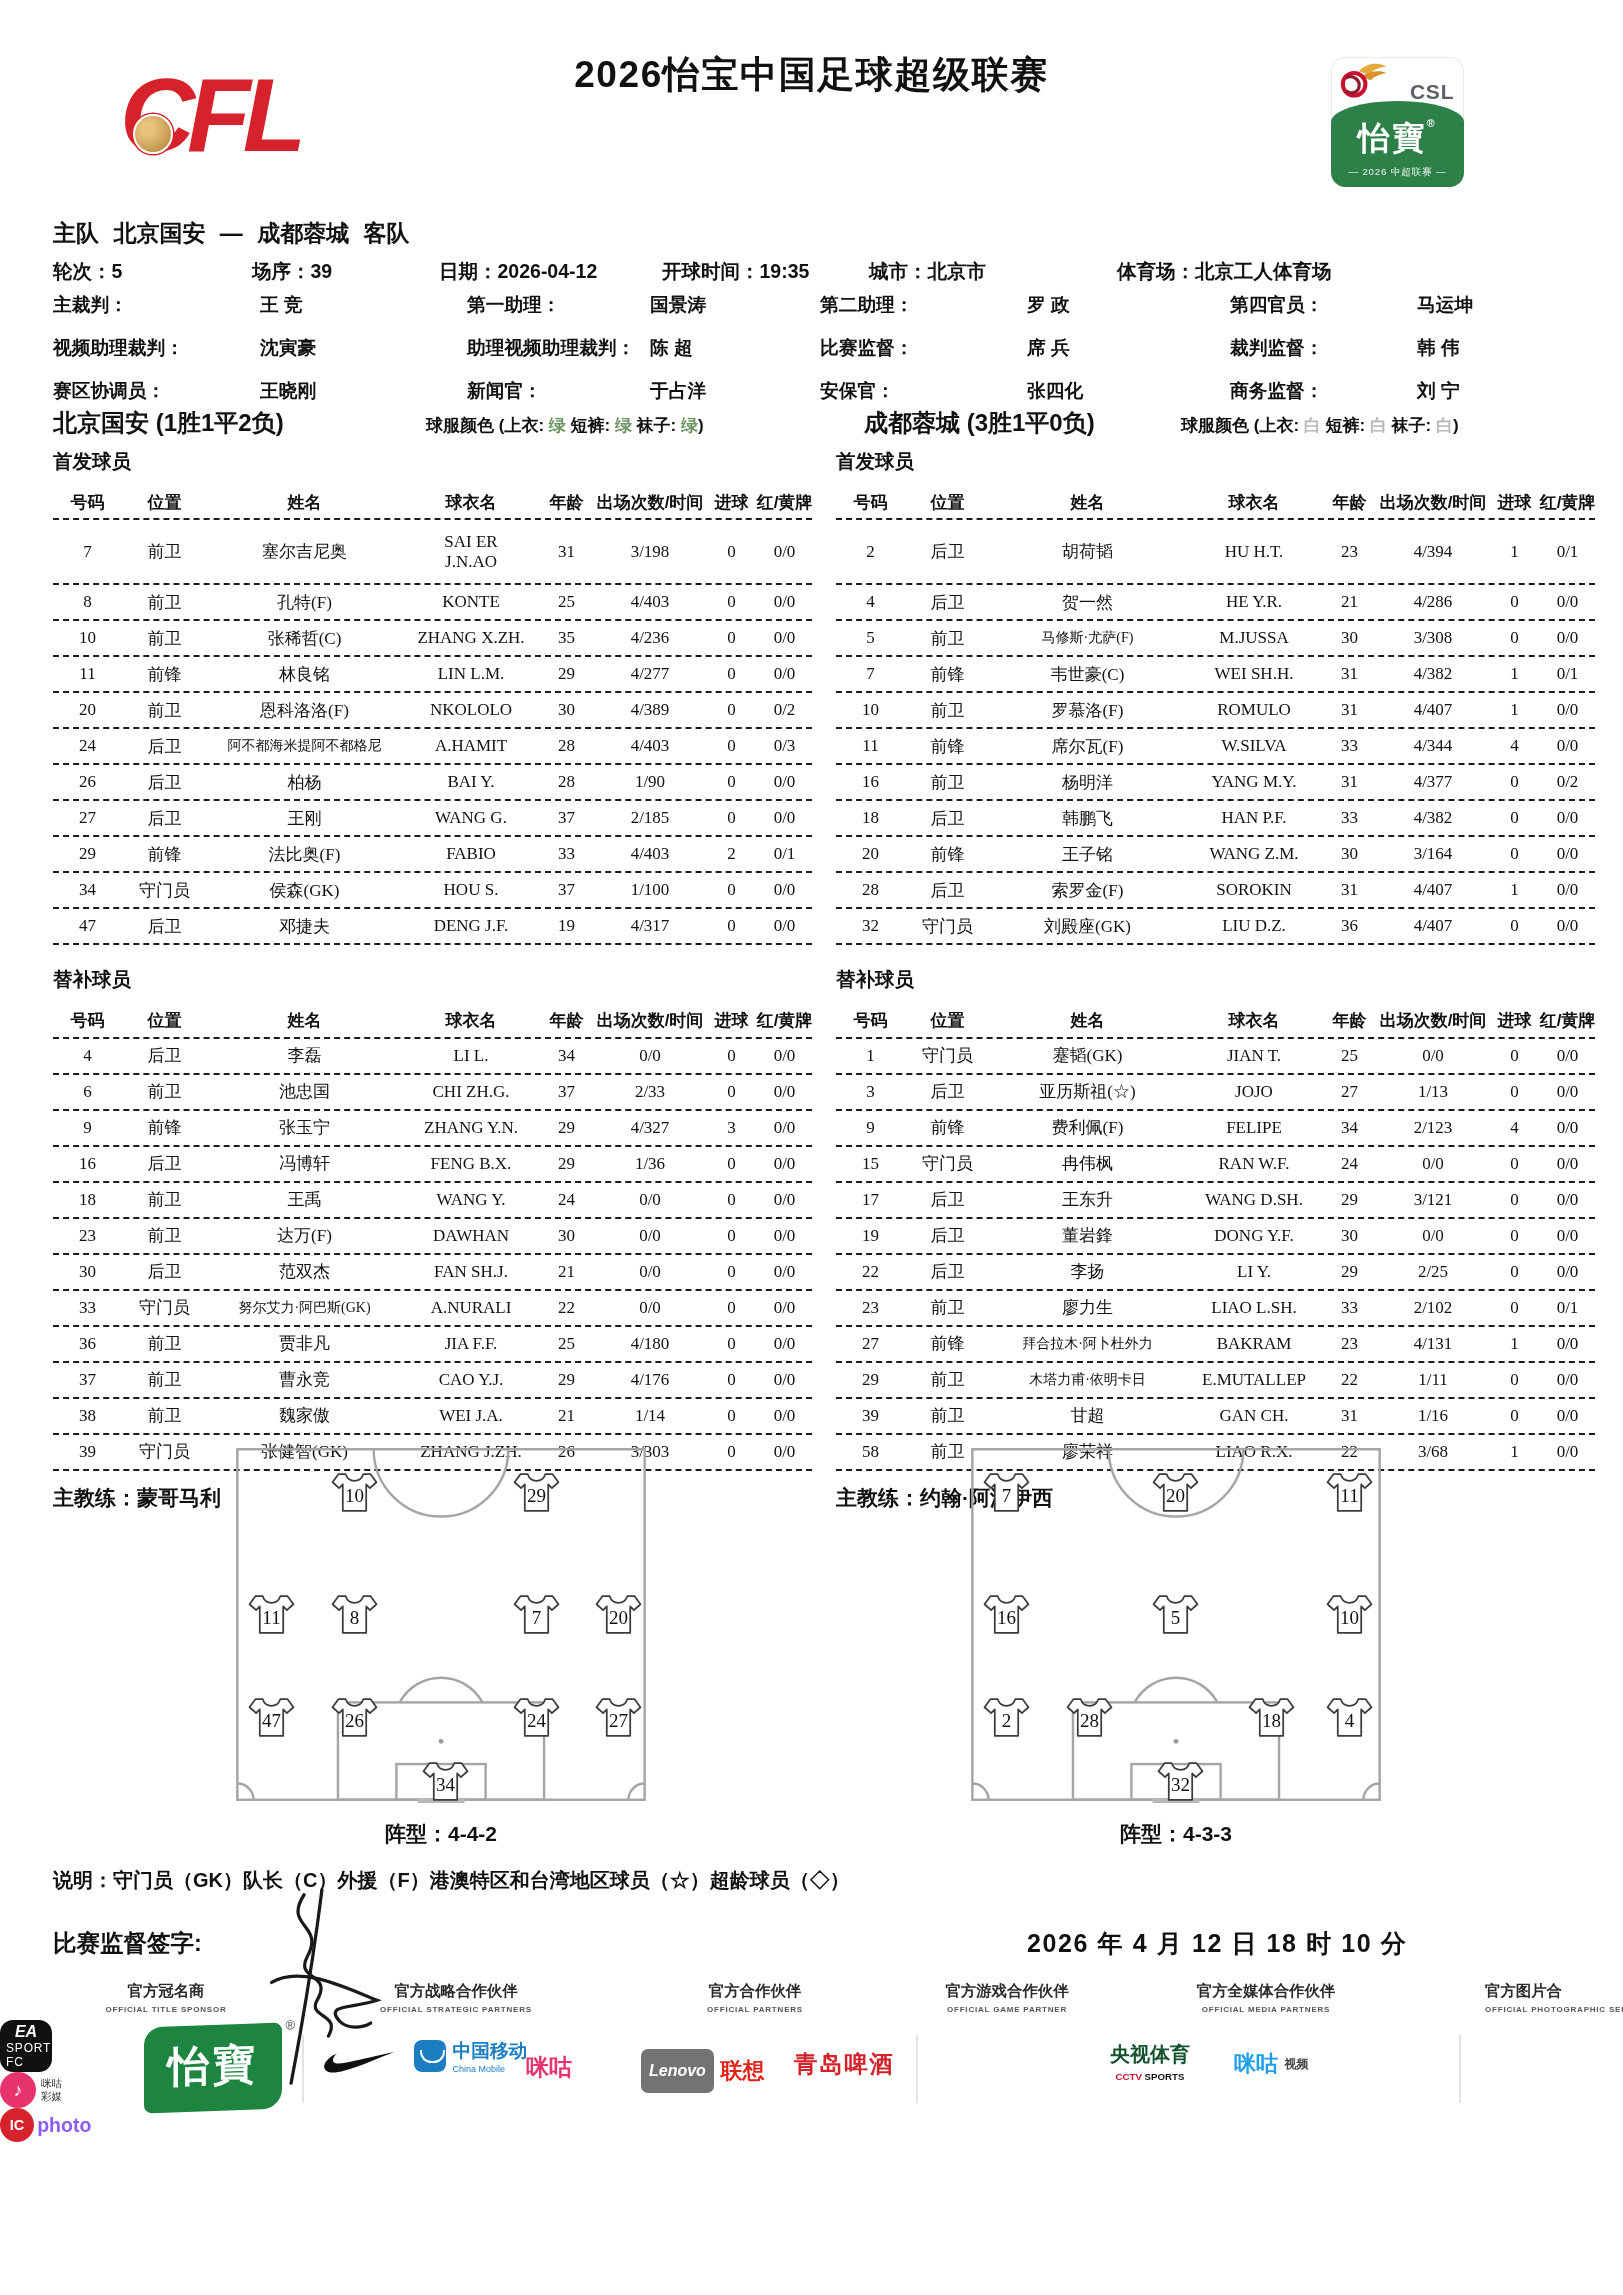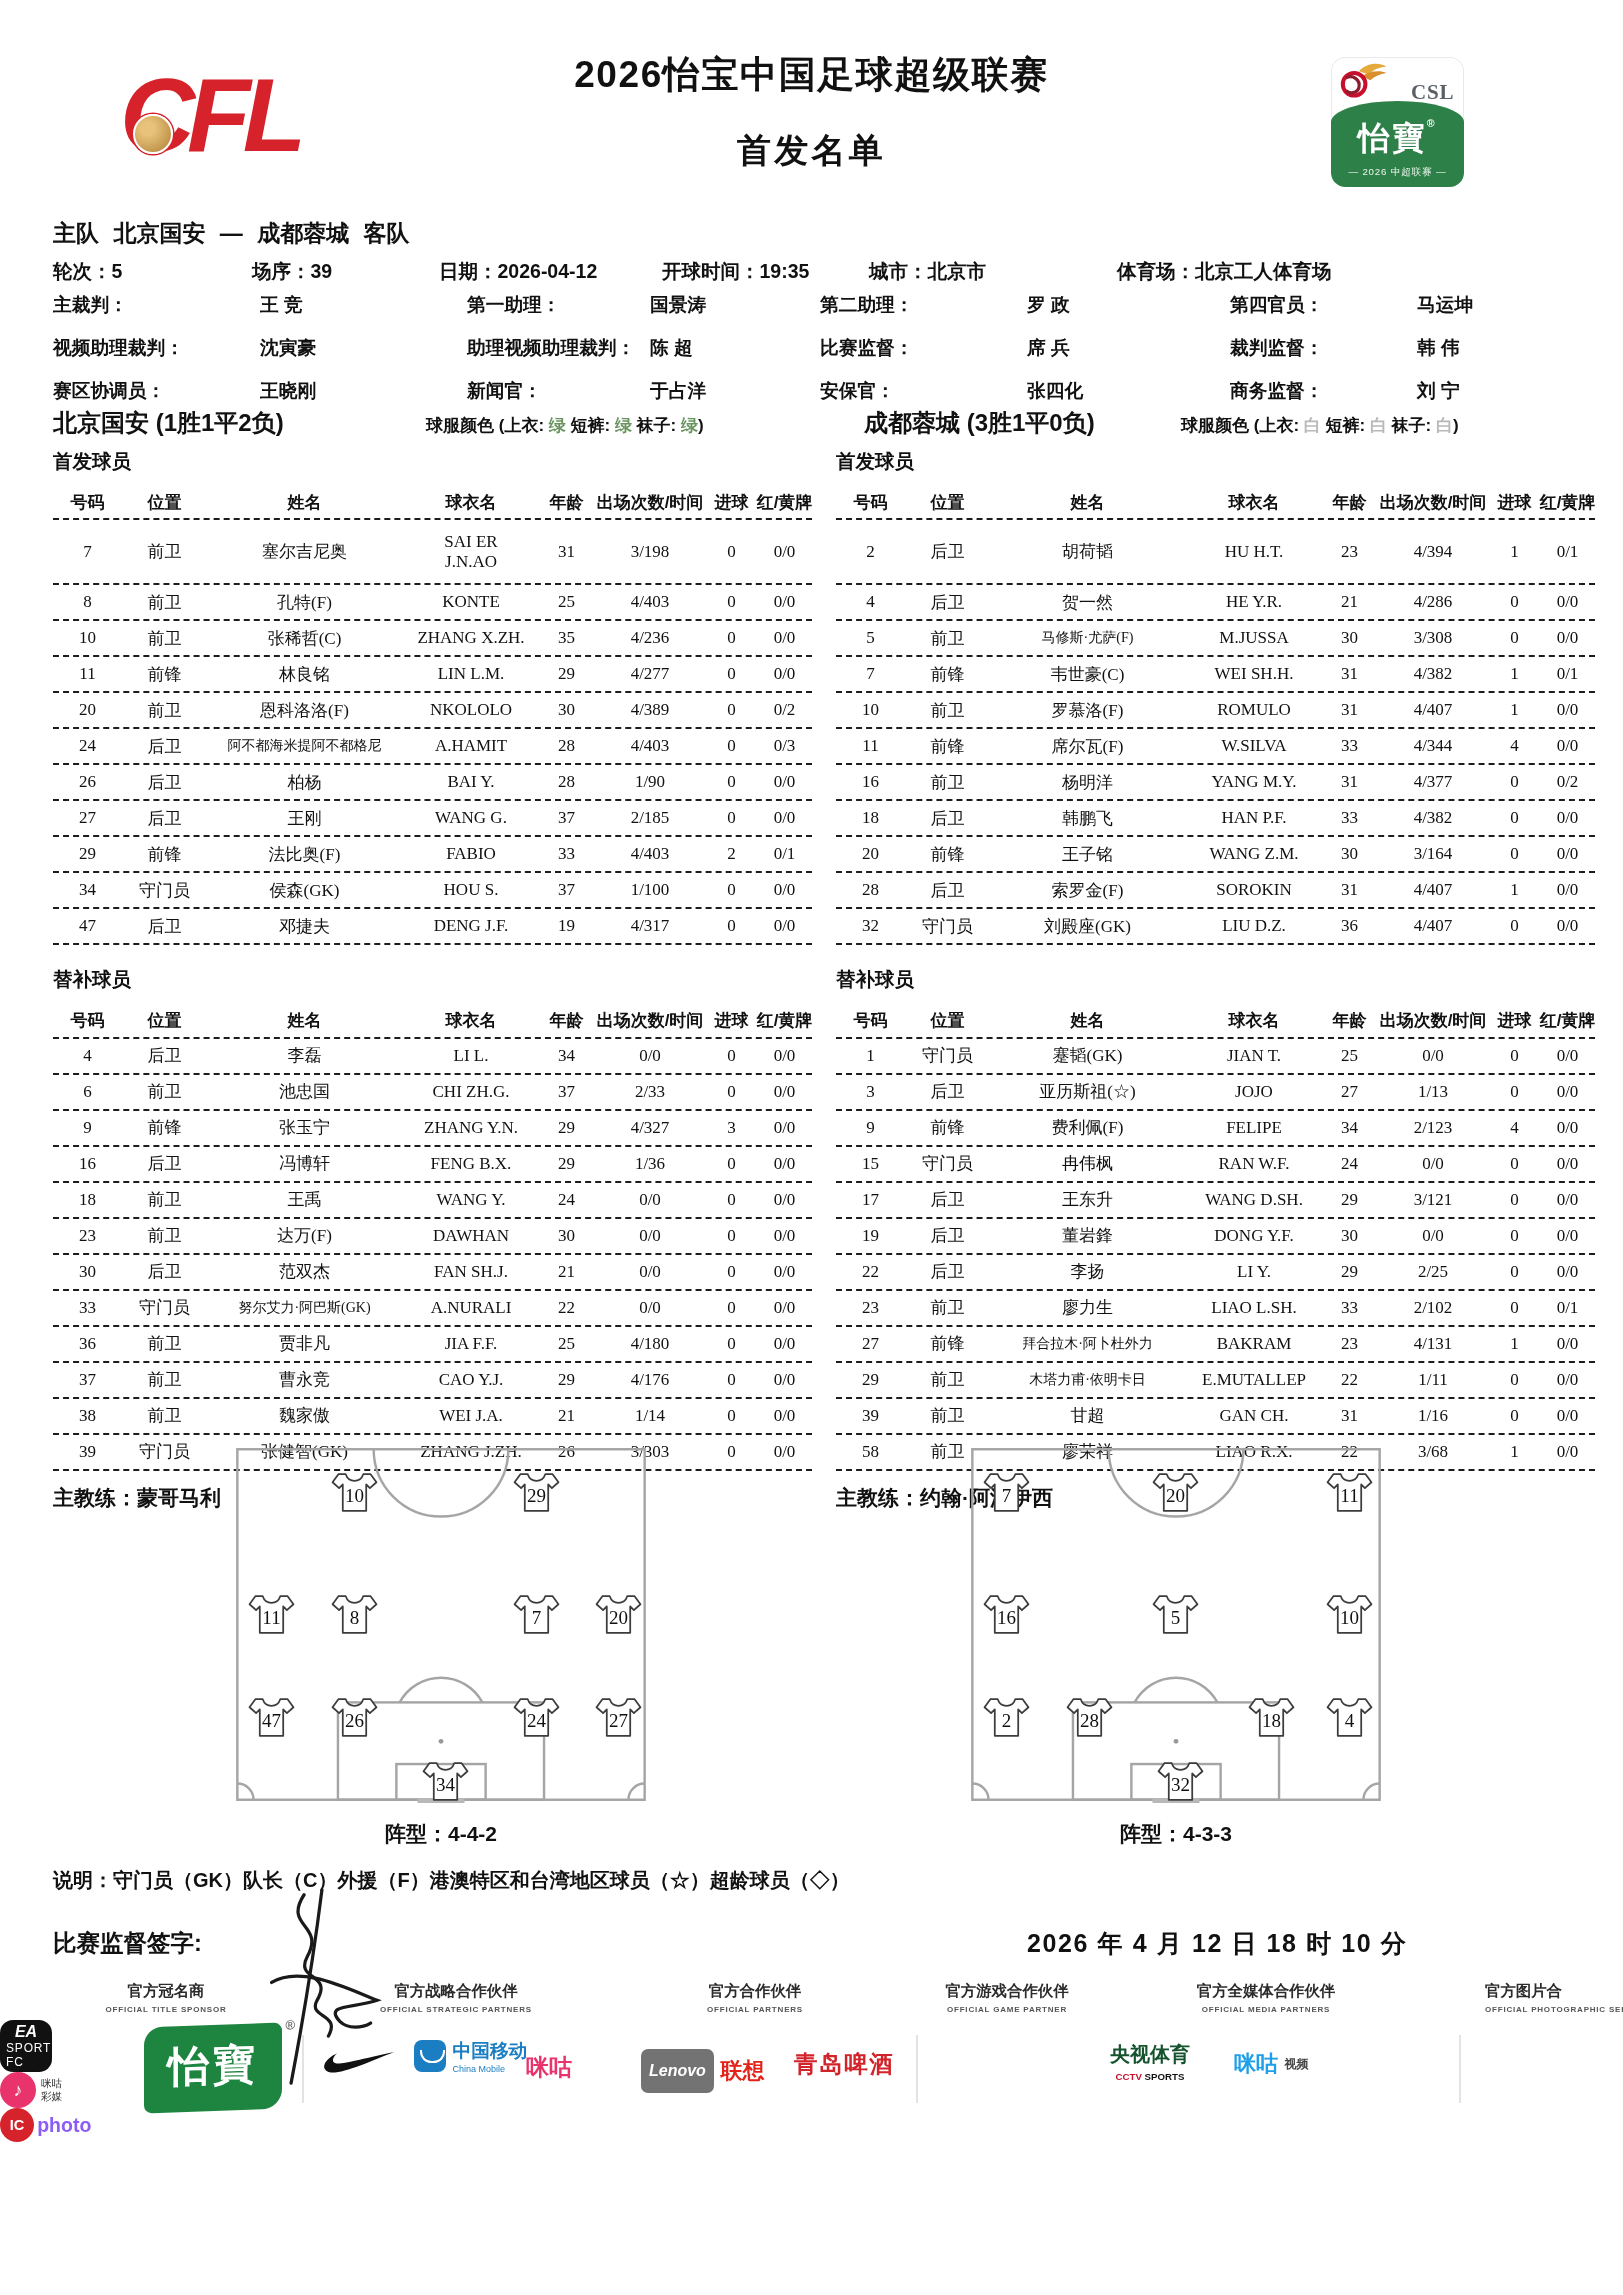--- a/index.html
+++ b/index.html
@@ -12,21 +12,21 @@
   .subtitle{position:absolute;top:128px;left:0;width:100%;text-align:center;
             font-size:34px;font-weight:900;letter-spacing:3.2px;}
   .cfl-logo{position:absolute;left:120px;top:54px;width:219px;height:130px;}
   .cfl-text{font-style:italic;font-weight:bold;font-size:104px;line-height:122px;
             color:#d6232b;letter-spacing:-8px;font-family:"Liberation Sans",sans-serif;}
   .cfl-ball{position:absolute;left:13px;top:60px;width:36px;height:36px;border-radius:50%;
             background:radial-gradient(circle at 35% 35%,#e8c27a 20%,#b5893e 90%);
             border:2.4px solid #fff;box-shadow:0 0 0 1.6px #d6232b;}
   .csl-badge{position:absolute;right:159px;top:57px;width:133px;height:130px;border-radius:14.6px;
              overflow:hidden;background:#fff;box-shadow:0 0 0 0.8px #e5e5e5 inset;}
-  .csl-top{height:50px;position:relative;text-align:left;font-family:Liberation Serif, serif;}
+  .csl-top{height:50px;position:relative;text-align:left;}
   .csl-word{position:absolute;right:9.7px;top:23px;font-size:21px;font-weight:bold;color:#5a6066;letter-spacing:0.8px;}
   .csl-green{position:absolute;left:0;top:44px;width:100%;height:86px;background:#2e8049;
              border-radius:50% 50% 0 0/21px 21px 0 0;text-align:center;}
   .csl-brand{margin-top:16px;font-size:32px;font-weight:900;color:#fff;letter-spacing:2.4px;}
   .csl-reg{font-size:10.6px;vertical-align:top;color:#fff;}
   .csl-season{margin-top:4.9px;font-size:9.7px;color:#eaf5ec;letter-spacing:0.8px;}
 
   
   .team-line{position:absolute;left:53px;top:218px;font-size:23px;font-weight:800;}
   .team-line span{margin-right:8px;}
@@ -120,21 +120,20 @@
 </head>
 <body>
 
 <div class="page">
 
   <div class="cfl-logo">
     <div class="cfl-text">CFL</div>
     <div class="cfl-ball"></div>
   </div>
   <div class="title">2026怡宝中国足球超级联赛</div>
-  <div class="subtitle">首发名单</div>
 
   <div class="csl-badge">
     <div class="csl-top">
       <svg width="50" height="42" viewBox="0 0 62 52" style="position:absolute;left:6.5px;top:3.2px">
         <path d="M26 14 C34 4 50 2 60 8 C50 9 44 12 38 18 Z" fill="#e6a93c"></path>
         <path d="M30 20 C38 14 52 12 60 16 C52 17 46 20 40 25 Z" fill="#d98f2b"></path>
         <circle cx="20" cy="30" r="14" fill="none" stroke="#c8102e" stroke-width="5"></circle>
         <path d="M10 22 C18 18 28 24 26 34 C24 42 14 42 10 38" fill="none" stroke="#8c1d2f" stroke-width="4"></path>
       </svg>
       <div class="csl-word">CSL</div>

